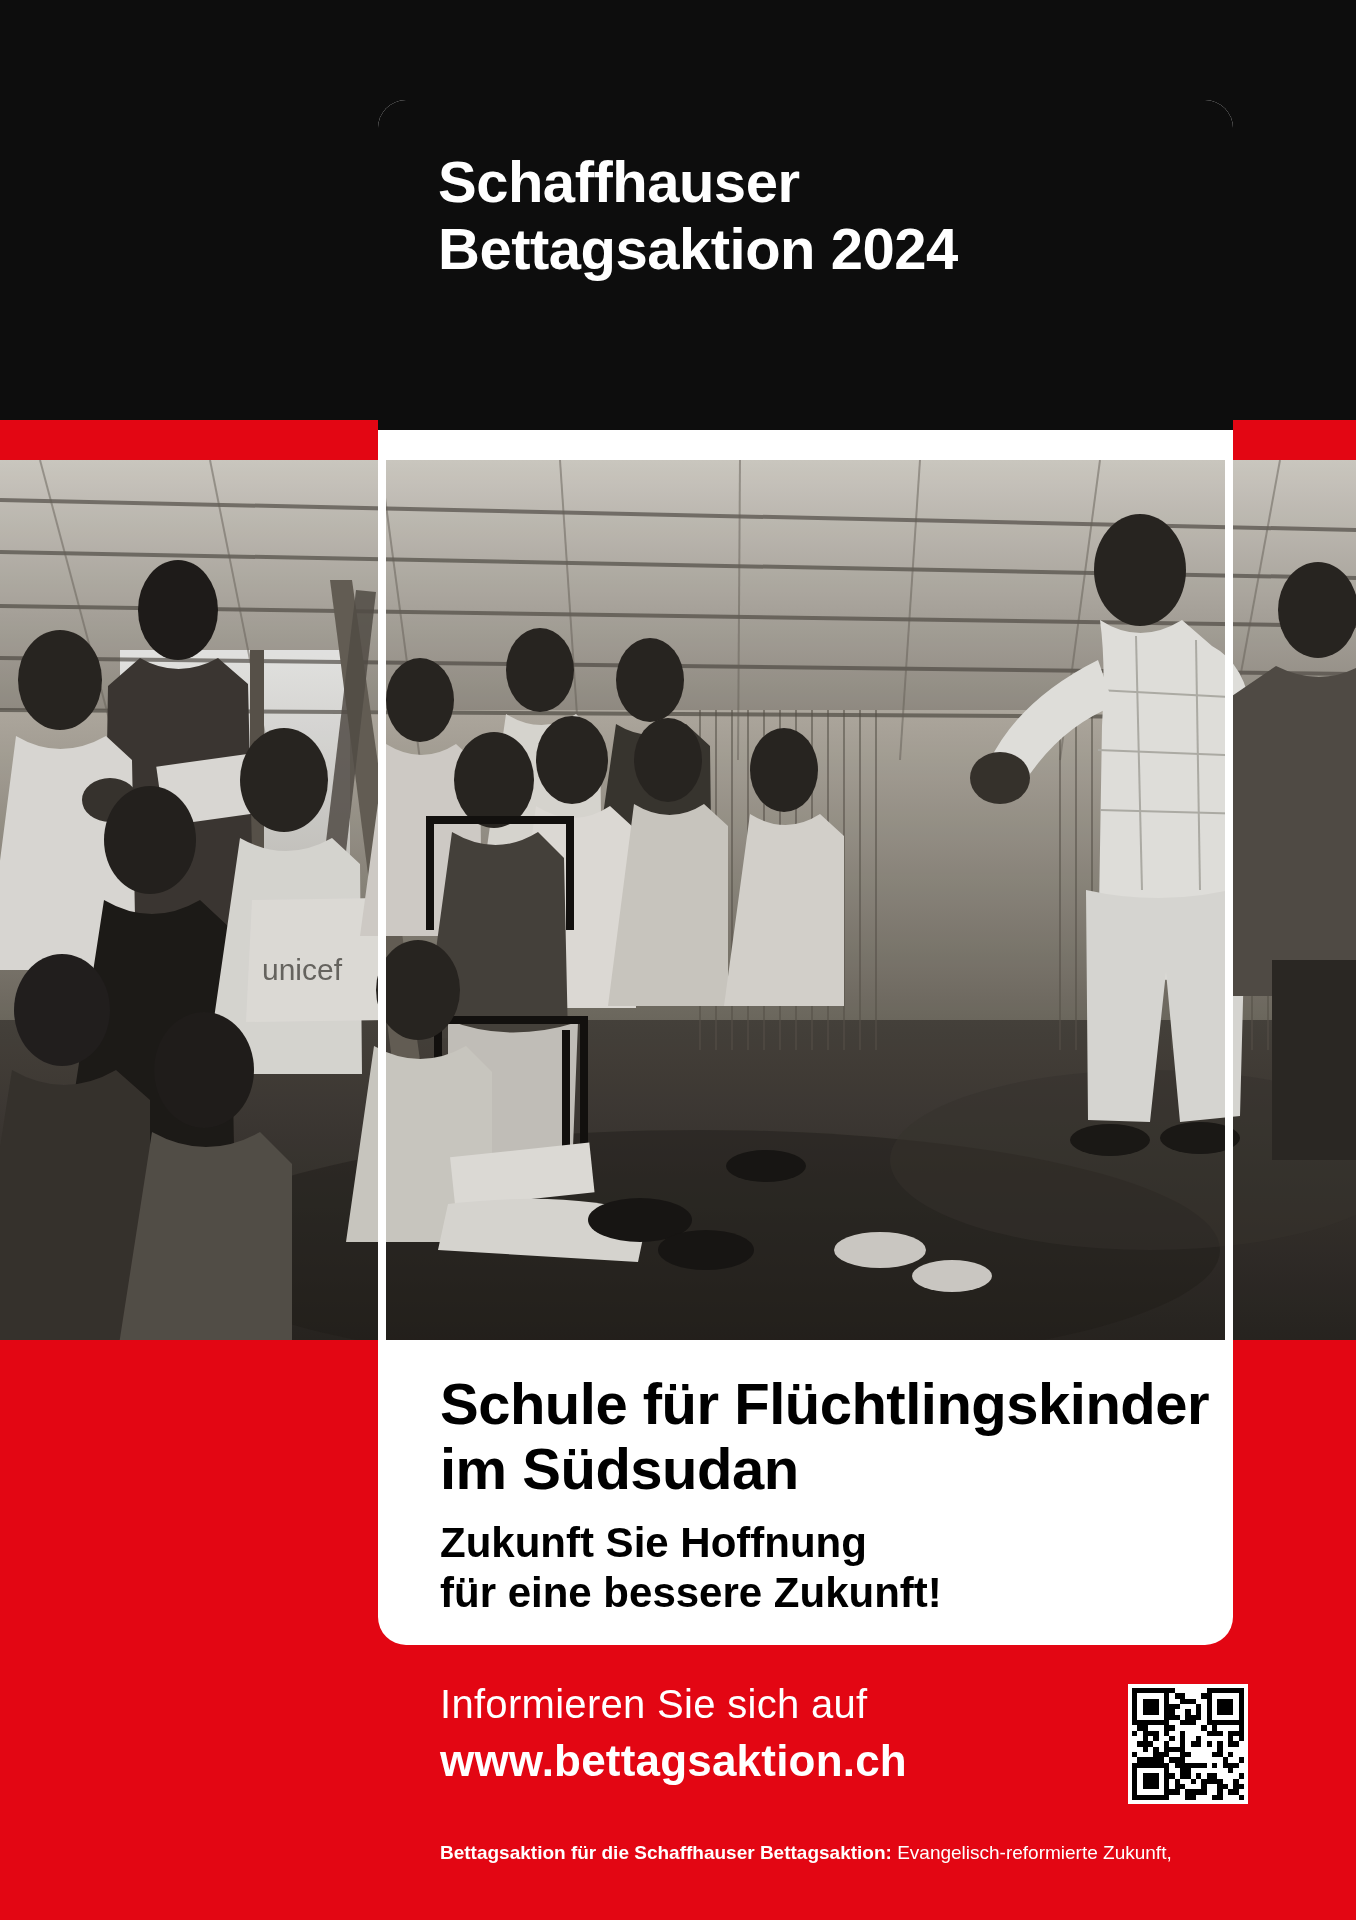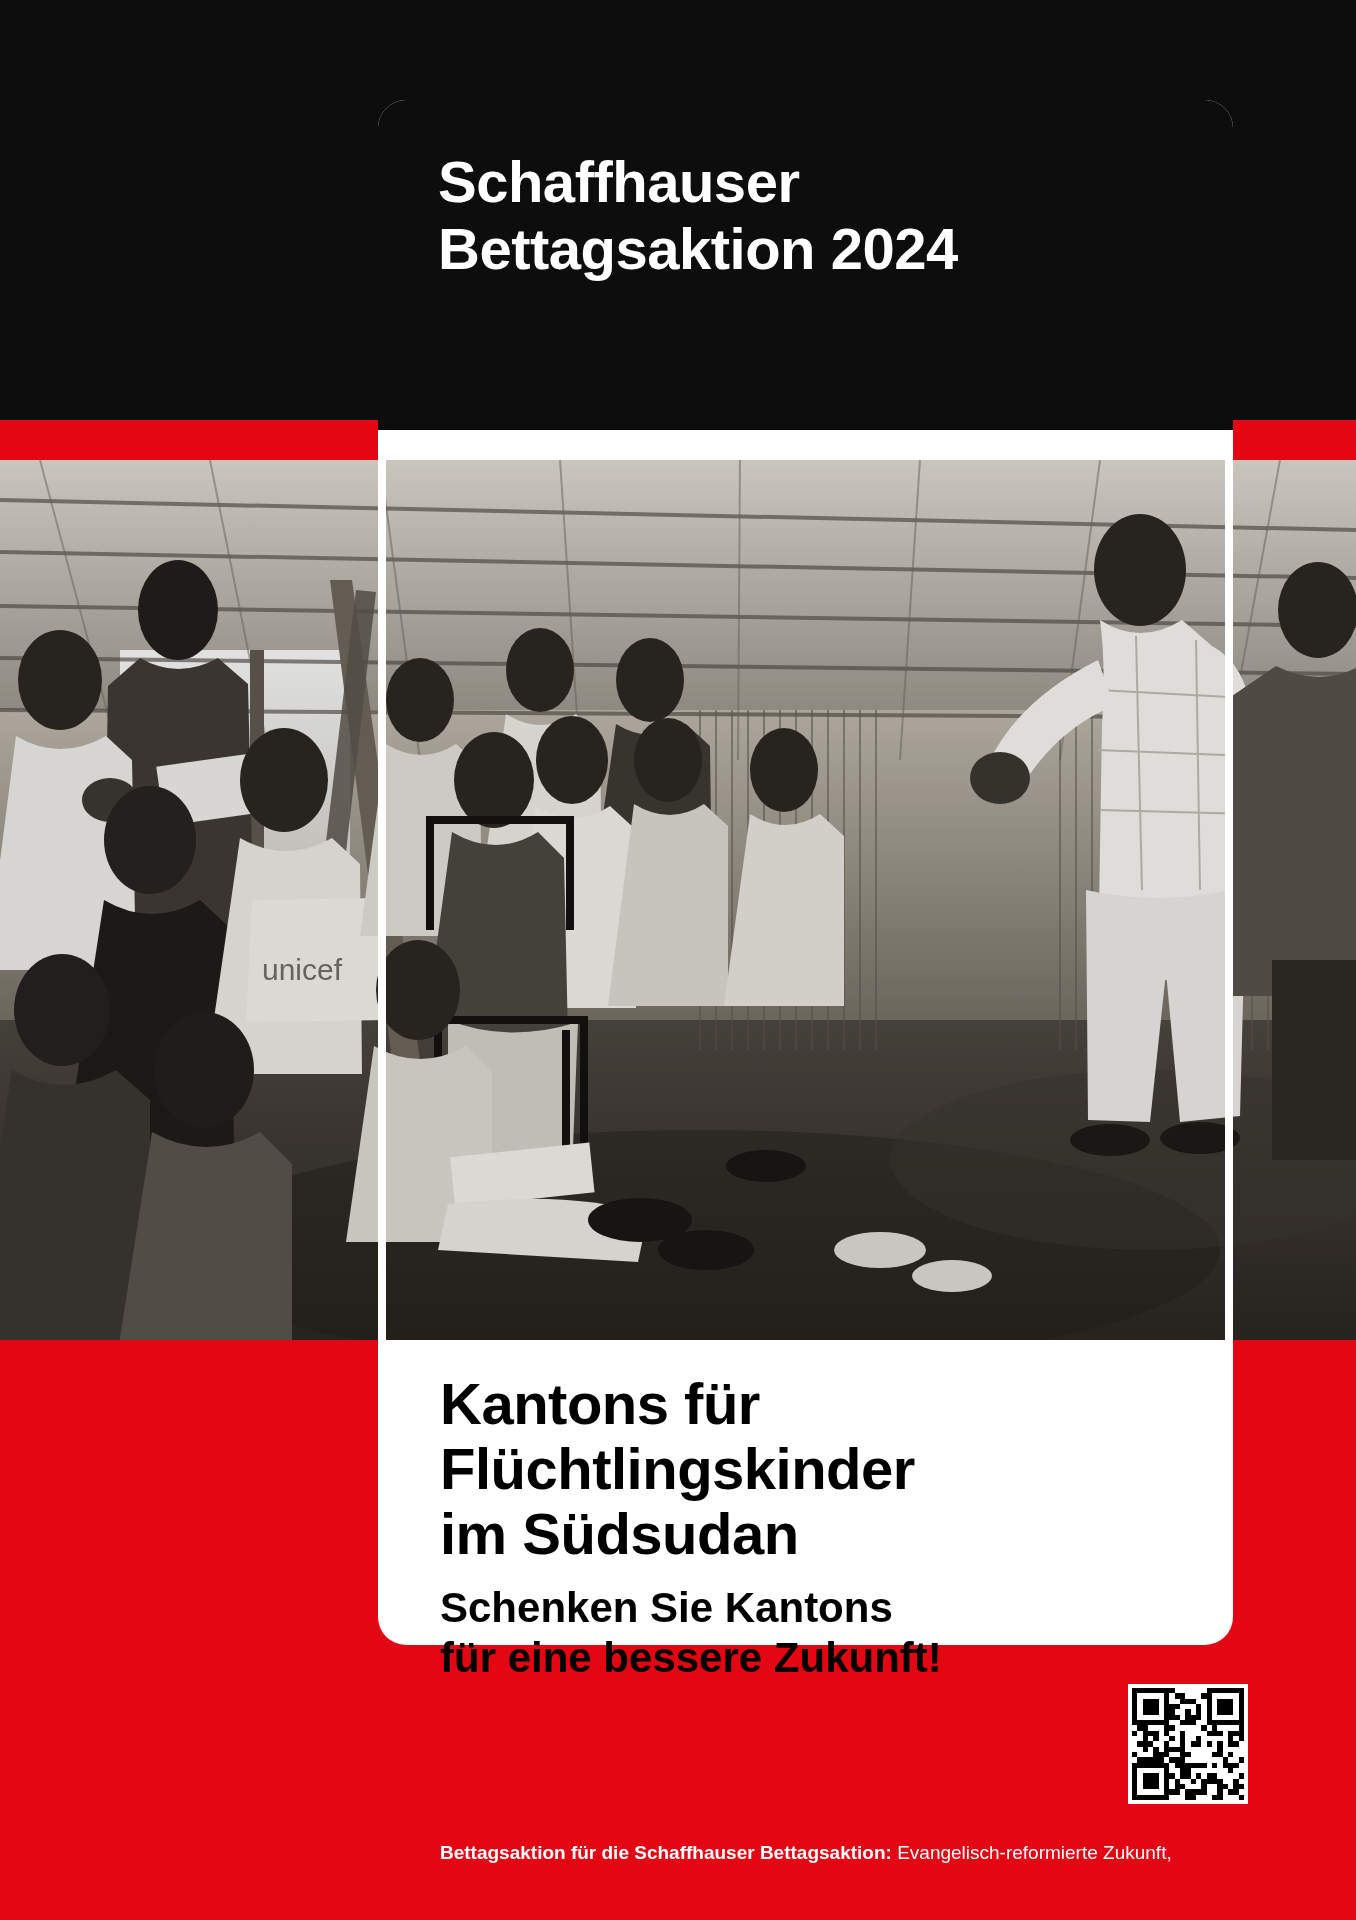--- a/index.html
+++ b/index.html
@@ -394,26 +394,30 @@
       </g>
 
       <rect x="0" y="0" width="1356" height="880" fill="#000000" opacity="0.07"></rect>
     </svg>
   </div>
 
   <div class="photo-divider left"></div>
   <div class="photo-divider right"></div>
 
   <div class="headline-block">
-    <div class="headline">Kantons für Flüchtlingskinder</div>
+    <div class="headline">Schule für Flüchtlingskinder</div>
     <div class="headline">im Südsudan</div>
-    <div class="subhead">Schenken Sie Kantons</div>
+    <div class="subhead">Zukunft Sie Hoffnung</div>
     <div class="subhead" style="margin-top:0">für eine bessere Zukunft!</div>
   </div>
 
+  <div class="footer">
+    <div class="footer-info">Informieren Sie sich auf</div>
+    <div class="footer-url">www.bettagsaktion.ch</div>
+  </div>
 
   <div class="imprint">
     <div>
       <b>Bettagsaktion für die Schaffhauser Bettagsaktion:</b><span> Evangelisch-reformierte Zukunft,</span>
     </div>
   </div>
 
   <div class="qr">
     <div class="qr-grid" id="qr-grid">
         <i class="on"></i>

